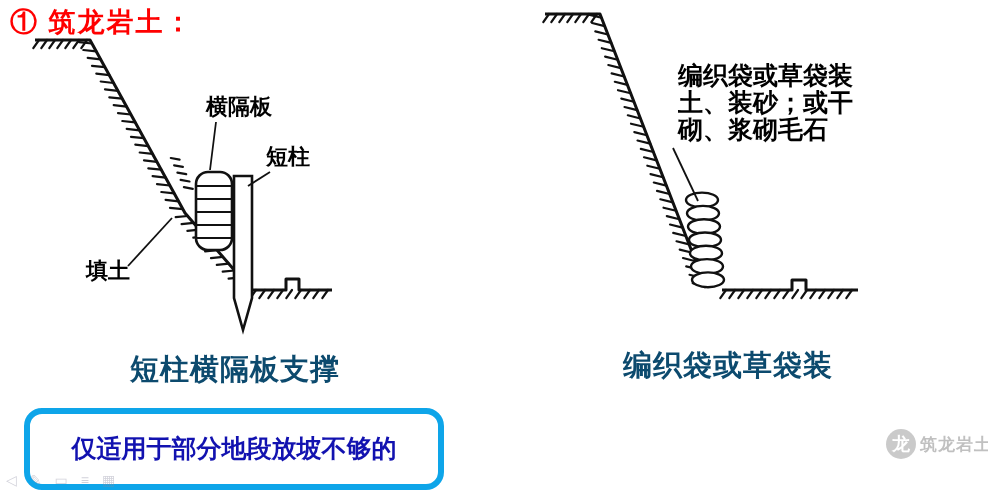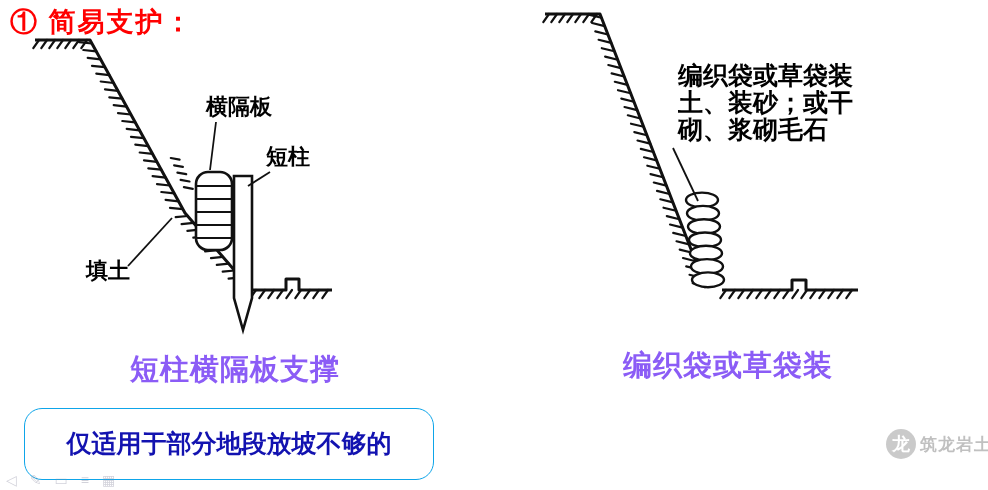--- a/index.html
+++ b/index.html
@@ -9,25 +9,25 @@
   }
   .title{
     position:absolute;left:10px;top:4px;font-size:27px;font-weight:800;
     color:#ff0000;letter-spacing:2px;white-space:nowrap;
   }
   .fig{position:absolute;}
   .fig text{
     font-family:"Liberation Sans",sans-serif;font-weight:700;fill:#000;
   }
   .caption{
-    position:absolute;text-align:center;font-size:29px;font-weight:800;color:#8b5cf6;
+    position:absolute;text-align:center;font-size:29px;font-weight:800;color:#0c4a6e;
     letter-spacing:1px;white-space:nowrap;
   }
   .note{
-    position:absolute;border:1px solid #0ea5e9;border-radius:18px;background:#fff;
+    position:absolute;border:6px solid #0ea5e9;border-radius:18px;background:#fff;
     display:flex;flex-direction:column;align-items:center;justify-content:center;
     color:#1212b0;font-weight:800;font-size:25px;line-height:1.35;text-align:center;
   }
   .watermark{
     position:absolute;display:flex;align-items:center;gap:4px;opacity:.55;z-index:5;
   }
   .wm-circle{
     width:30px;height:30px;border-radius:50%;background:#a0a0a0;color:#fff;
     display:flex;align-items:center;justify-content:center;font-size:18px;font-weight:800;
   }
@@ -35,21 +35,21 @@
   .ghost-toolbar{
     position:absolute;display:flex;gap:13px;opacity:.38;color:#8a8aa0;font-size:14px;
   }
   .ghost-toolbar span{cursor:default;}
 </style>
 </head>
 <body>
 
 <div class="stage">
 
-  <div class="title">① 简易支护：</div>
+  <div class="title">① 筑龙岩土：</div>
 
   <svg class="fig" id="fig-left" viewBox="0 0 430 330" style="left:20px;top:28px;width:430px;height:330px">
     <g>
       <path d="M15,12 H70 L165,185 L228,258" fill="none" stroke="#111" stroke-width="3" stroke-linejoin="round"></path>
       <path d="M232,262 H266 V251 H279 V262 H312" fill="none" stroke="#111" stroke-width="3" stroke-linejoin="round"></path>
     </g>
     <g id="hatch-left">
         <line x1="19.0" y1="12.0" x2="13.3" y2="20.2" stroke="#111" stroke-width="2.2" stroke-linecap="round"></line>
         <line x1="27.0" y1="12.0" x2="21.3" y2="20.2" stroke="#111" stroke-width="2.2" stroke-linecap="round"></line>
         <line x1="35.0" y1="12.0" x2="29.3" y2="20.2" stroke="#111" stroke-width="2.2" stroke-linecap="round"></line>

